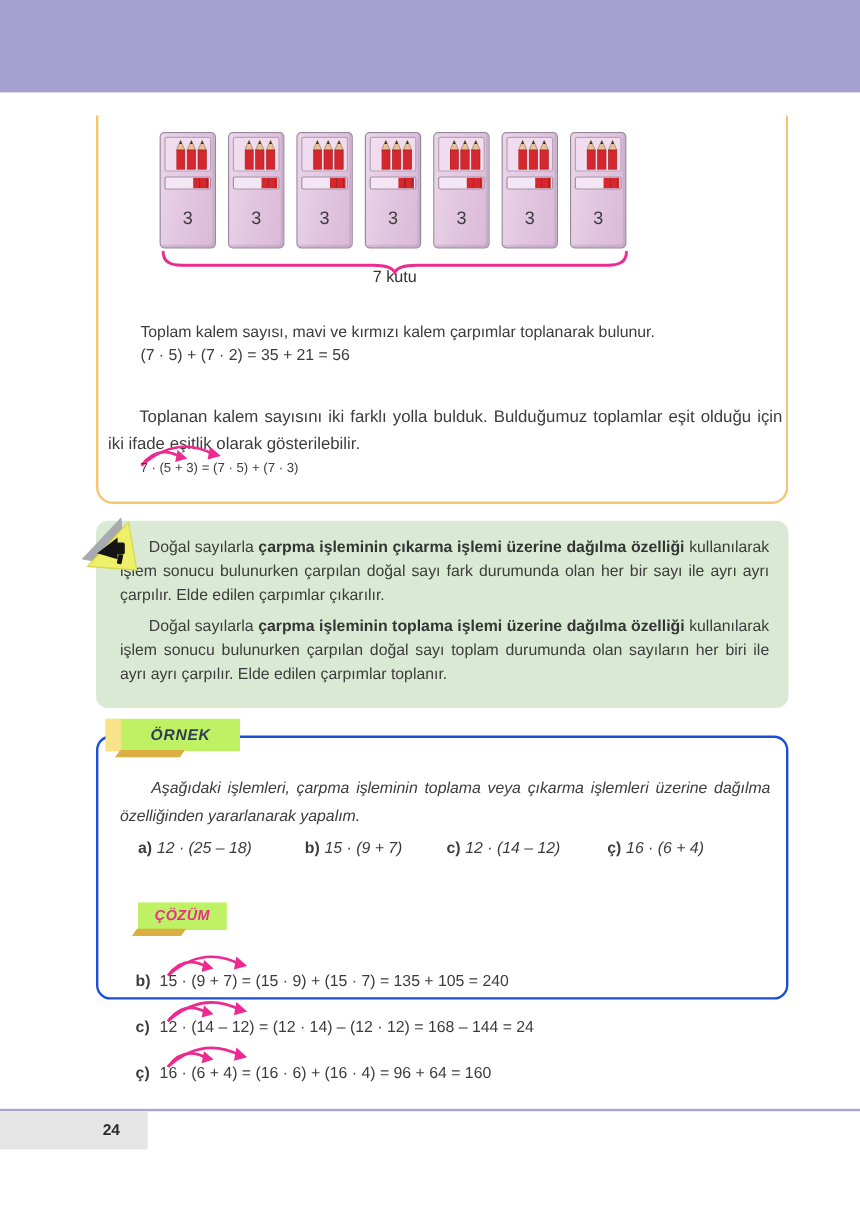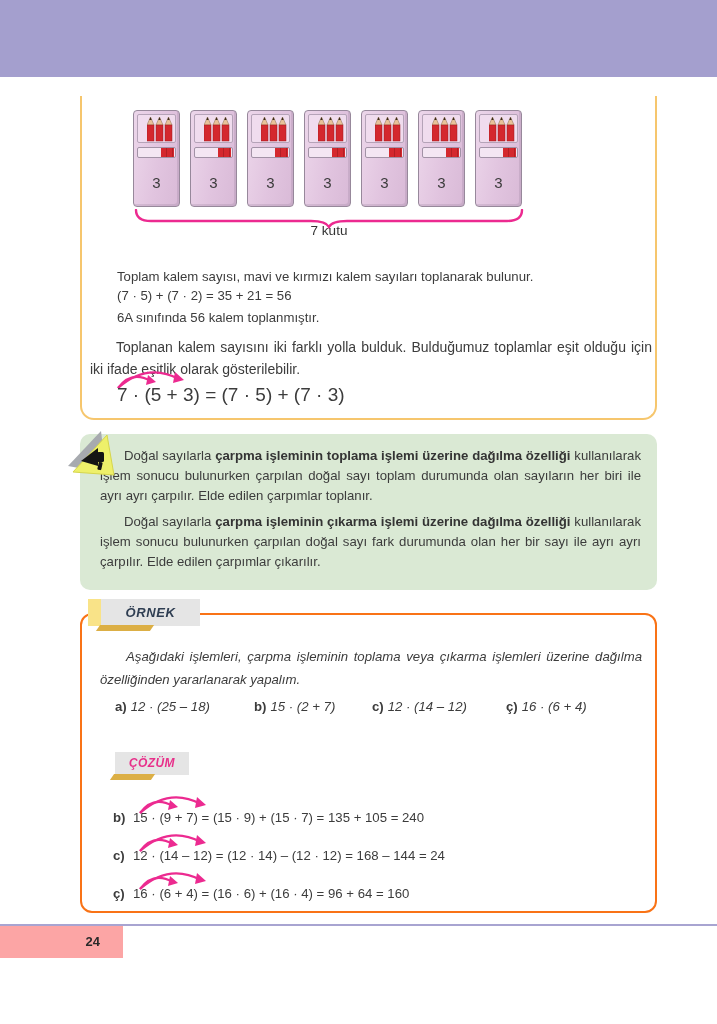--- a/index.html
+++ b/index.html
@@ -24,52 +24,52 @@
   .pbox-slot{margin:4px 3px 0 3px;height:9px;background:#f4e6f3;border:1px solid #a292a6;
              border-radius:2px;position:relative;overflow:hidden;}
   .slot-red{position:absolute;right:1px;top:0;height:100%;width:34%;
             background:repeating-linear-gradient(90deg,#d4282e 0 5px,#b31f24 5px 6px);}
   .pbox-num{text-align:center;margin-top:16px;font-size:15px;color:#3c3c3c;}
   .kutu-label{left:51px;top:127px;width:392px;text-align:center;font-size:13.5px;color:#333;}
 
   .tline{left:35px;width:540px;font-size:13.2px;line-height:18px;color:#3c3c3c;}
   .para{left:8px;top:240px;width:562px;font-size:14px;line-height:22px;color:#3c3c3c;
         text-align:justify;text-indent:26px;}
-  .equation{left:35px;top:288px;font-size:19px;color:#3c3c3c;}
+  .equation{left:35px;top:288px;font-size:11px;color:#3c3c3c;}
 
   
   .notebox{left:80px;top:434px;width:577px;height:156px;background:#dae9d4;border-radius:10px;
            box-sizing:border-box;padding:12px 16px 0 20px;}
   .notebox p{margin:0 0 6px 0;font-size:13.2px;line-height:20px;text-align:justify;
              text-indent:24px;color:#3c3c3c;}
   .notebox b{color:#343434;}
   .note-icon{left:68px;top:430px;}
 
   
-  .exbox{left:80px;top:613px;width:577px;height:300px;border:2px solid #f97316;
+  .exbox{left:80px;top:613px;width:577px;height:220px;border:2px solid #1d4ed8;
          border-radius:12px;box-sizing:border-box;}
-  .sticky{background:#e5e5e5;box-sizing:border-box;text-align:center;font-weight:bold;
+  .sticky{background:#bef264;box-sizing:border-box;text-align:center;font-weight:bold;
           font-style:italic;z-index:3;}
   .sticky::after{content:"";position:absolute;left:-3px;bottom:-5px;width:55%;height:6px;
                  background:#dcaf45;transform:skewX(-35deg);z-index:-1;}
   .ornek{left:88px;top:599px;width:112px;height:27px;line-height:27px;
          border-left:13px solid #f9e388;font-size:13px;letter-spacing:.6px;color:#2f3e52;}
   .cozum{left:33px;top:113px;width:74px;height:23px;line-height:23px;
          font-size:12px;letter-spacing:.4px;color:#e8308a;margin-top:24px;}
   .intro{left:18px;top:30px;width:542px;font-size:13.2px;line-height:23px;font-style:italic;
          text-align:justify;text-indent:26px;color:#3c3c3c;}
   .item{top:84px;font-size:13.2px;font-style:italic;color:#3c3c3c;}
   .item b{font-style:normal;margin-right:4px;}
   .sol-row{left:31px;font-size:13.2px;color:#3c3c3c;white-space:nowrap;}
   .sol-row b{display:inline-block;width:20px;}
   .arcs{position:absolute;left:24px;top:-17px;}
 
   
   .footline{left:0;top:924px;width:717px;height:2px;background:#a8a4d1;}
-  .pageblock{left:0;top:926px;width:123px;height:32px;background:#fca5a5;}
+  .pageblock{left:0;top:926px;width:123px;height:32px;background:#e5e5e5;}
   .pagenum{display:block;line-height:32px;text-align:right;padding-right:23px;
            font-size:13px;font-weight:bold;color:#2a2a2a;}
 </style>
 </head>
 <body>
 
 <div class="page">
 
   <div class="abs topbar"></div>
 
@@ -177,51 +177,50 @@
           </div>
         <div class="pbox-num">3</div>
       </div>
     </div>
 
     <svg class="abs" style="left:51px;top:113px" width="392" height="20" viewBox="0 0 392 20">
       <path d="M3,1 Q3,12 18,12 L178,12 Q193,12 196,18 Q199,12 214,12 L374,12 Q389,12 389,1" fill="none" stroke="#ec2a90" stroke-width="2.4" stroke-linecap="round"></path>
     </svg>
     <div class="abs kutu-label">7 kutu</div>
 
-    <div class="abs tline" style="top:172px">Toplam kalem sayısı, mavi ve kırmızı kalem sayıları toplanarak bulunur.</div>
+    <div class="abs tline" style="top:172px">Toplam kalem sayısı, mavi ve kırmızı kalem çarpımlar toplanarak bulunur.</div>
     <div class="abs tline" style="top:191px">(7 · 5) + (7 · 2) = 35 + 21 = 56</div>
-    <div class="abs tline" style="top:213px">6A sınıfında 56 kalem toplanmıştır.</div>
     <div class="abs para">Toplanan kalem sayısını iki farklı yolla bulduk. Bulduğumuz toplamlar eşit olduğu için iki ifade eşitlik olarak gösterilebilir.</div>
 
     <svg class="abs" style="left:33px;top:272px" width="72" height="22" viewBox="0 0 72 22">
       <path d="M3,20 Q16,2 36,13" fill="none" stroke="#ec2a90" stroke-width="2.2"></path>
       <polygon points="33,7 41,14 31,17" fill="#ec2a90"></polygon>
       <path d="M3,20 Q32,-6 64,11" fill="none" stroke="#ec2a90" stroke-width="2.2"></path>
       <polygon points="60,4 69,12 58,15" fill="#ec2a90"></polygon>
     </svg>
     <div class="abs equation">7 · (5 + 3) = (7 · 5) + (7 · 3)</div>
   </div>
 
   <div class="abs notebox">
+    <p><span>Doğal sayılarla </span><b>çarpma işleminin çıkarma işlemi üzerine dağılma özelliği</b><span> kullanılarak işlem sonucu bulunurken çarpılan doğal sayı fark durumunda olan her bir sayı ile ayrı ayrı çarpılır. Elde edilen çarpımlar çıkarılır.</span></p>
     <p><span>Doğal sayılarla </span><b>çarpma işleminin toplama işlemi üzerine dağılma özelliği</b><span> kullanılarak işlem sonucu bulunurken çarpılan doğal sayı toplam durumunda olan sayıların her biri ile ayrı ayrı çarpılır. Elde edilen çarpımlar toplanır.</span></p>
-    <p><span>Doğal sayılarla </span><b>çarpma işleminin çıkarma işlemi üzerine dağılma özelliği</b><span> kullanılarak işlem sonucu bulunurken çarpılan doğal sayı fark durumunda olan her bir sayı ile ayrı ayrı çarpılır. Elde edilen çarpımlar çıkarılır.</span></p>
   </div>
   <svg class="abs note-icon" width="50" height="50" viewBox="0 0 50 50">
     <polygon points="0,36 33,1 38,43" fill="#a7aaaf"></polygon>
     <polygon points="5,42 39,5 46,45" fill="#eef06a" stroke="#d6d64c" stroke-width="1"></polygon>
     <polygon points="13,31 30,18 30,36" fill="#141414"></polygon>
     <rect x="29" y="22" width="7" height="10" rx="1.5" fill="#141414"></rect>
     <rect x="30" y="32" width="4" height="8" rx="1" fill="#141414" transform="rotate(12 32 36)"></rect>
   </svg>
 
   <div class="abs exbox">
     <div class="abs intro">Aşağıdaki işlemleri, çarpma işleminin toplama veya çıkarma işlemleri üzerine dağılma özelliğinden yararlanarak yapalım.</div>
 
     <div class="abs item" style="left:33px"><b>a)</b><span>12 · (25 – 18)</span></div>
-    <div class="abs item" style="left:172px"><b>b)</b><span>15 · (2 + 7)</span></div>
+    <div class="abs item" style="left:172px"><b>b)</b><span>15 · (9 + 7)</span></div>
     <div class="abs item" style="left:290px"><b>c)</b><span>12 · (14 – 12)</span></div>
     <div class="abs item" style="left:424px"><b>ç)</b><span>16 · (6 + 4)</span></div>
 
     <div class="abs sticky cozum">ÇÖZÜM</div>
 
     <div class="abs sol-row" style="top:195px">
       <svg class="arcs" width="72" height="22" viewBox="0 0 72 22">
         <path d="M3,20 Q16,2 36,13" fill="none" stroke="#ec2a90" stroke-width="2.2"></path>
           <polygon points="33,7 41,14 31,17" fill="#ec2a90"></polygon>
         <path d="M3,20 Q32,-6 64,11" fill="none" stroke="#ec2a90" stroke-width="2.2"></path>

